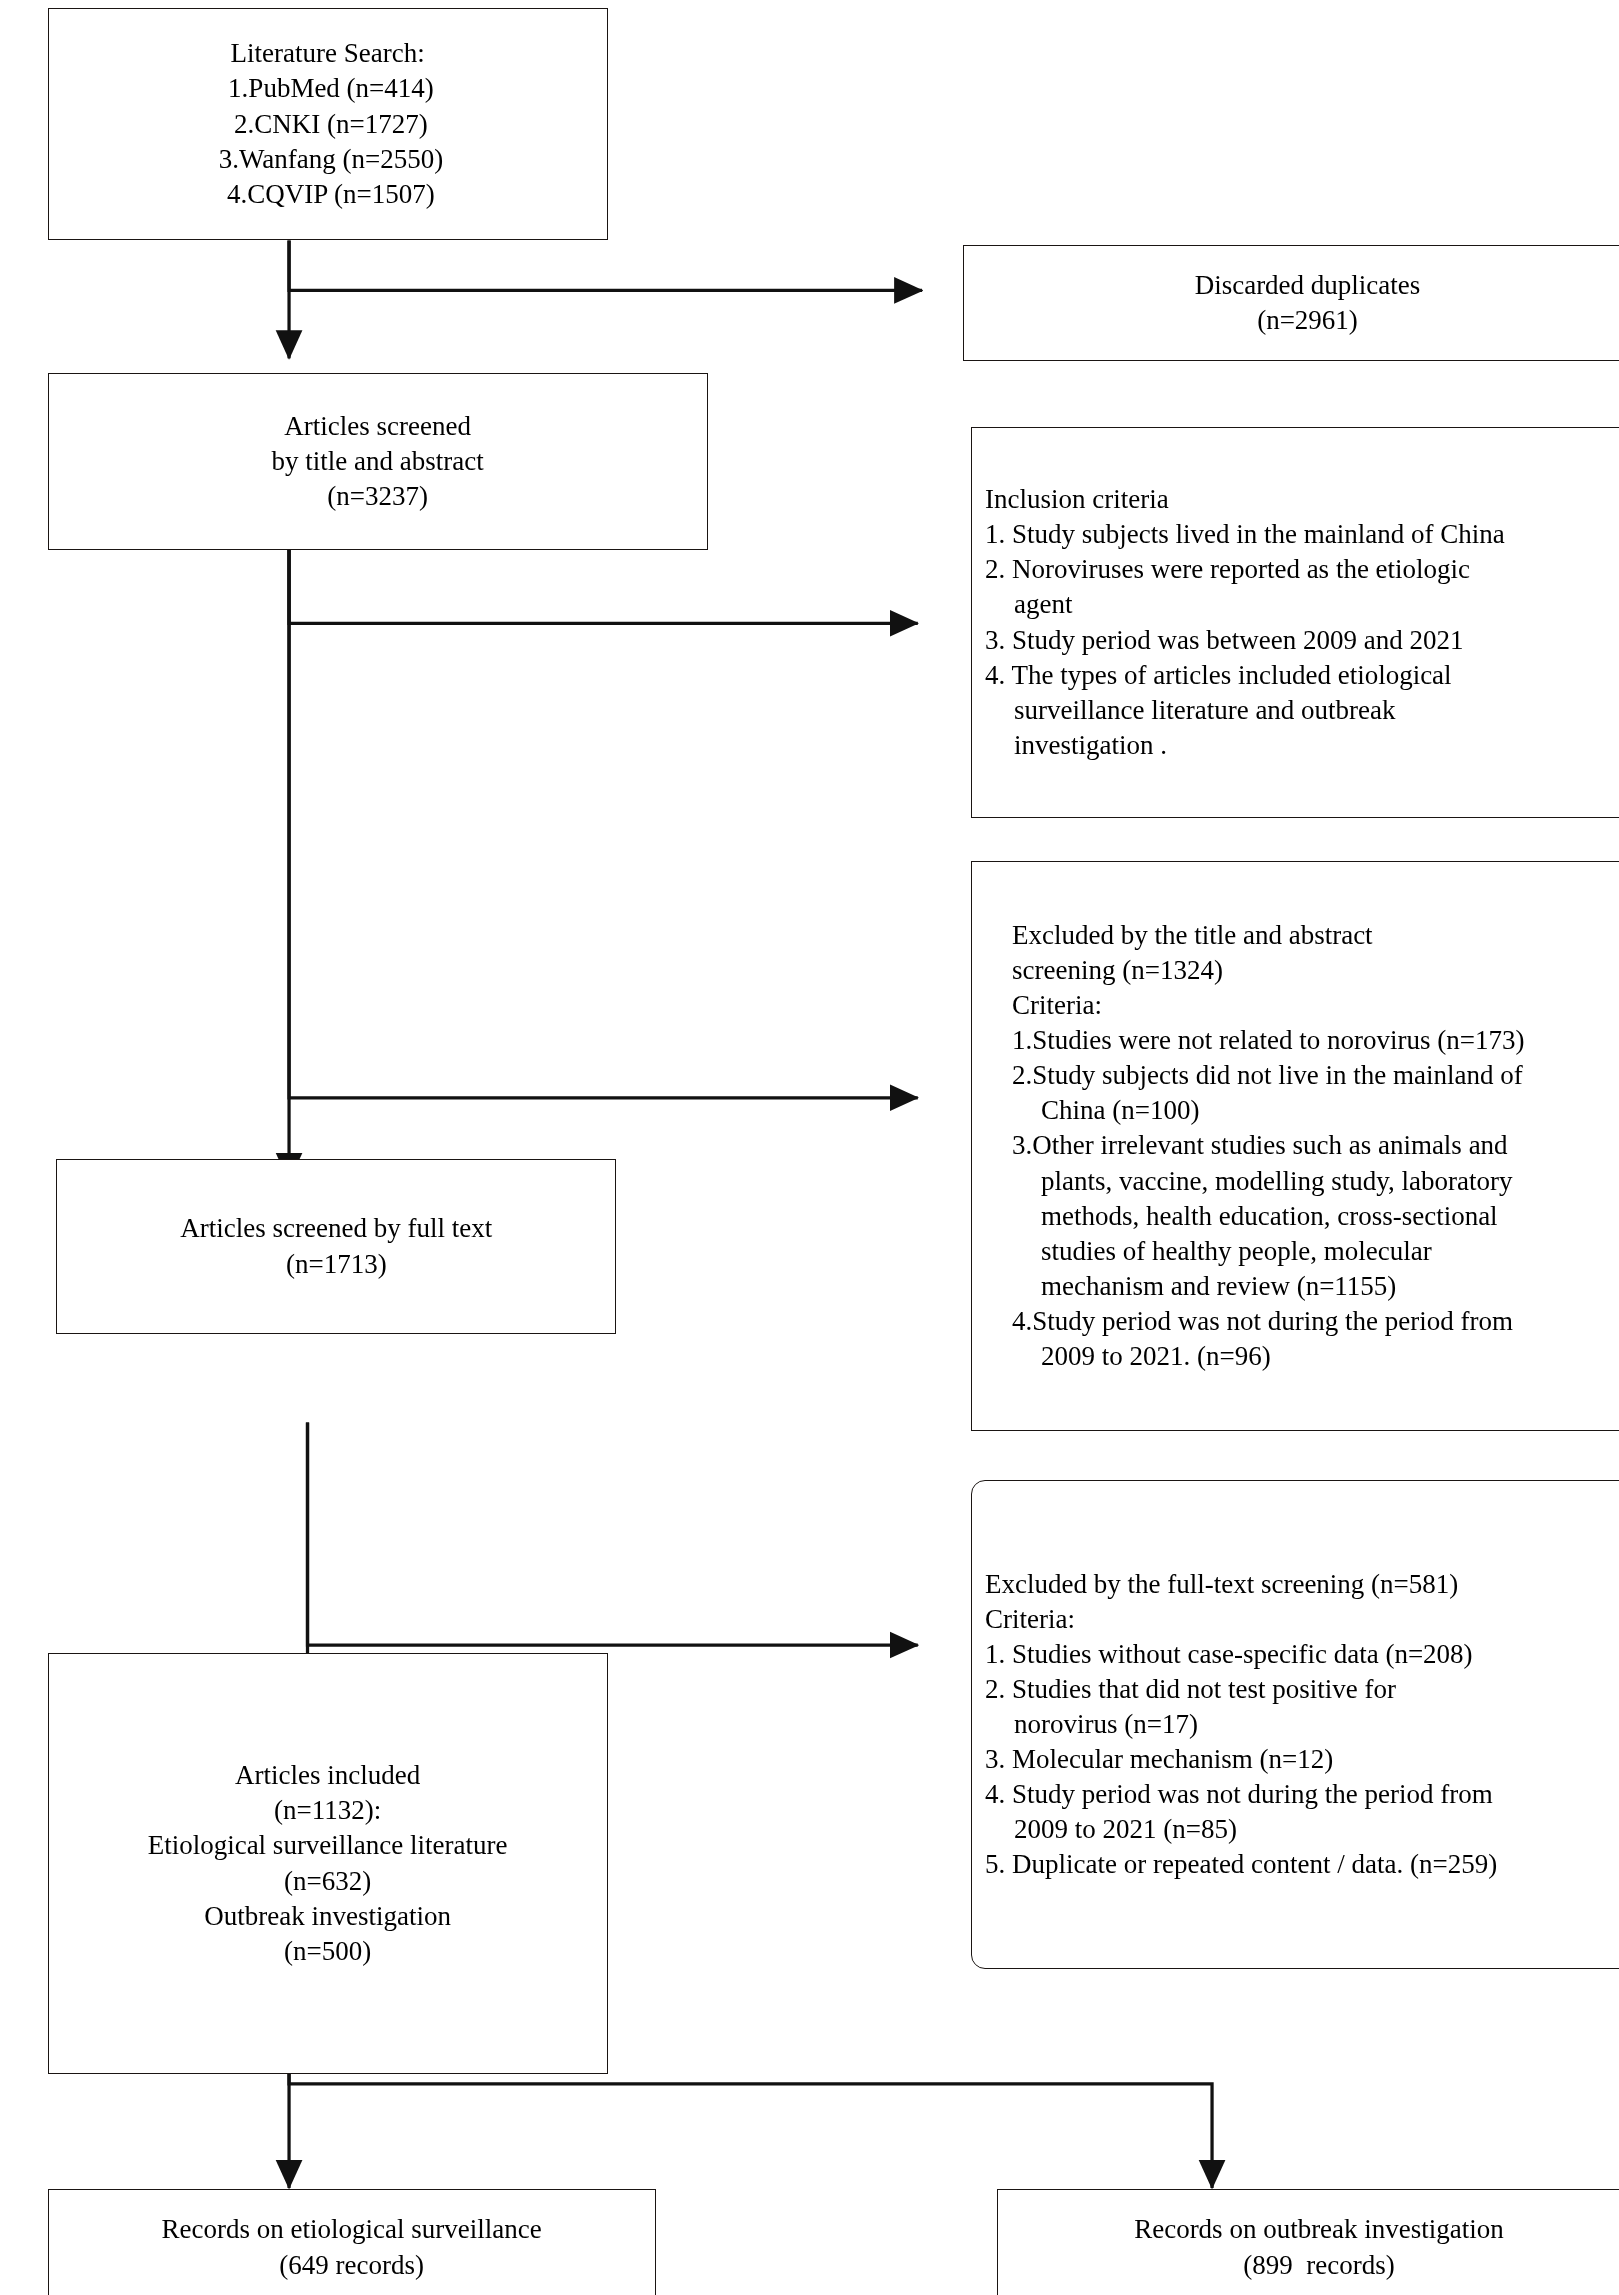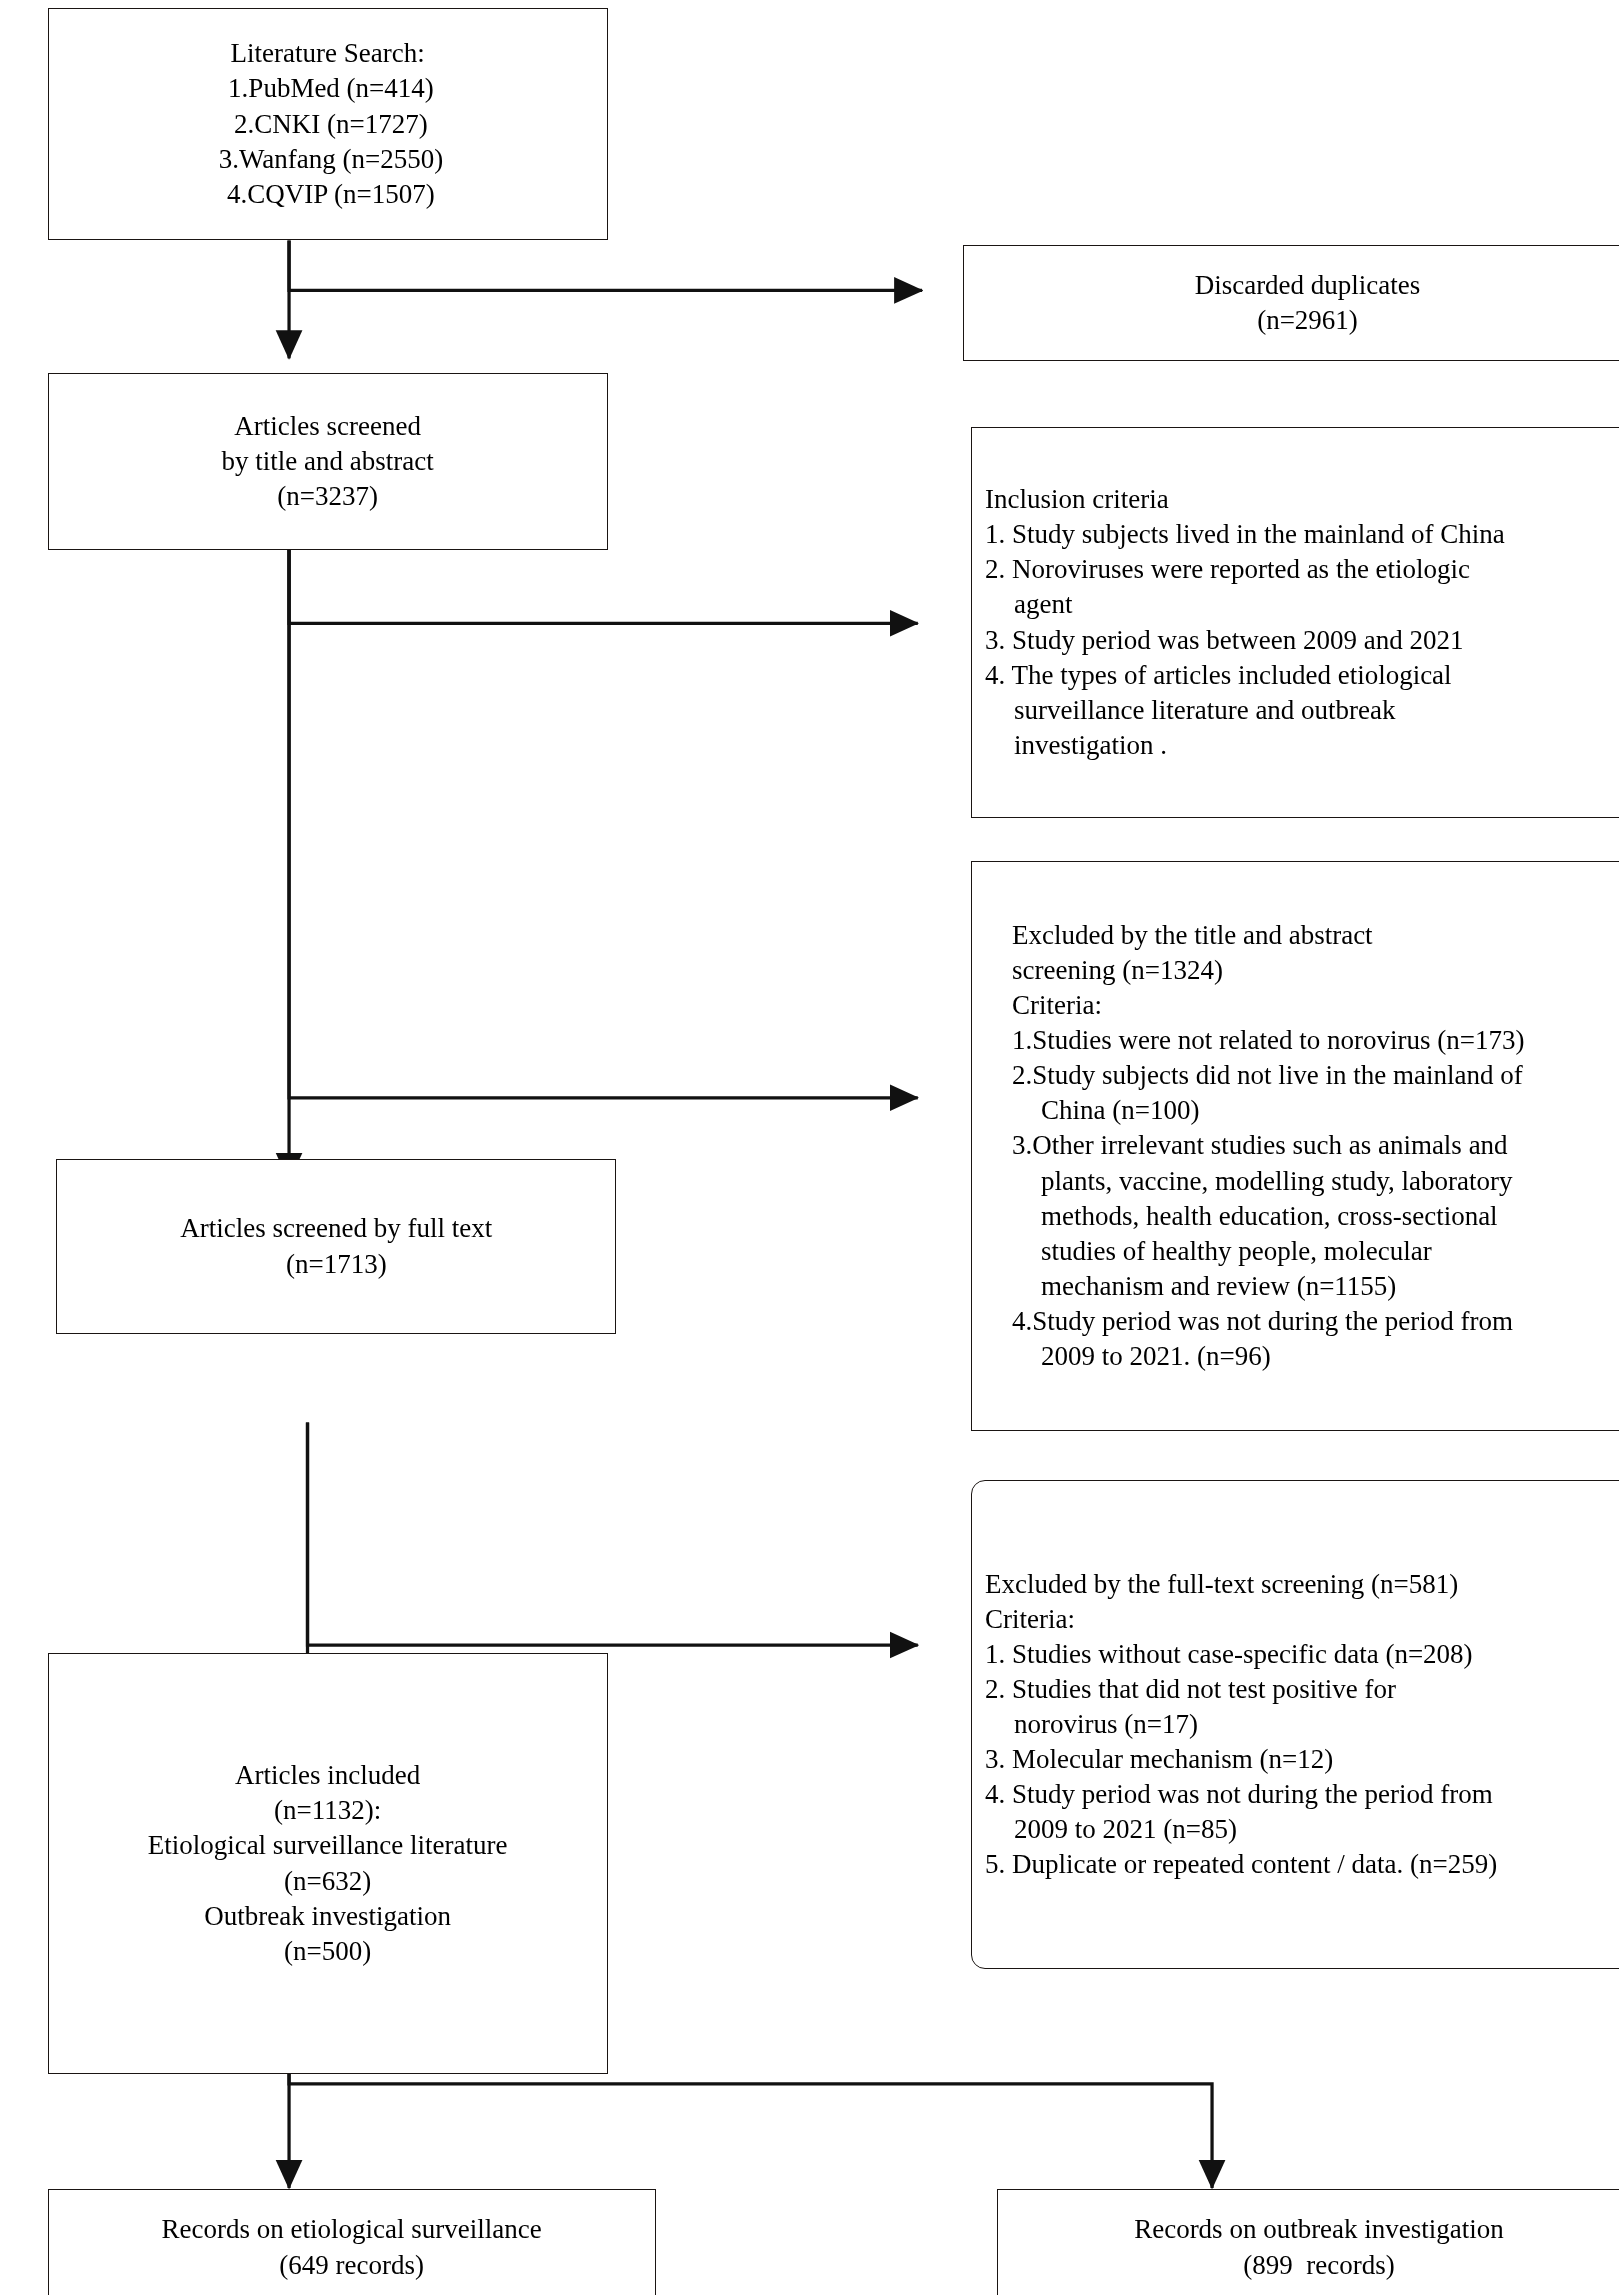--- a/index.html
+++ b/index.html
@@ -111,21 +111,21 @@
     <span class="line"> 2.CNKI (n=1727)</span>
     <span class="line"> 3.Wanfang (n=2550)</span>
     <span class="line"> 4.CQVIP (n=1507)</span>
   </div>
 
   <div class="flowbox center" style="left:923px; top:245px; width:689px; height:116px;align-items:center;">
     <span class="line">Discarded duplicates</span>
     <span class="line">(n=2961)</span>
   </div>
 
-  <div class="flowbox center" style="left:7.6px; top:373px; width:560px; height:177px;">
+  <div class="flowbox center" style="left:7.6px; top:373px; width:660px; height:177px;">
     <span class="line">Articles screened</span>
     <span class="line">by title and abstract</span>
     <span class="line">(n=3237)</span>
   </div>
 
   <div class="flowbox left boxpad-left" style="left:931px; top:427px; width:680px; height:391px;">
     <span class="listline">Inclusion criteria</span>
     <span class="listline">1. Study subjects lived in the mainland of China</span>
     <span class="listline">2. Noroviruses were reported as the etiologic</span>
     <span class="listline indent">agent</span>

